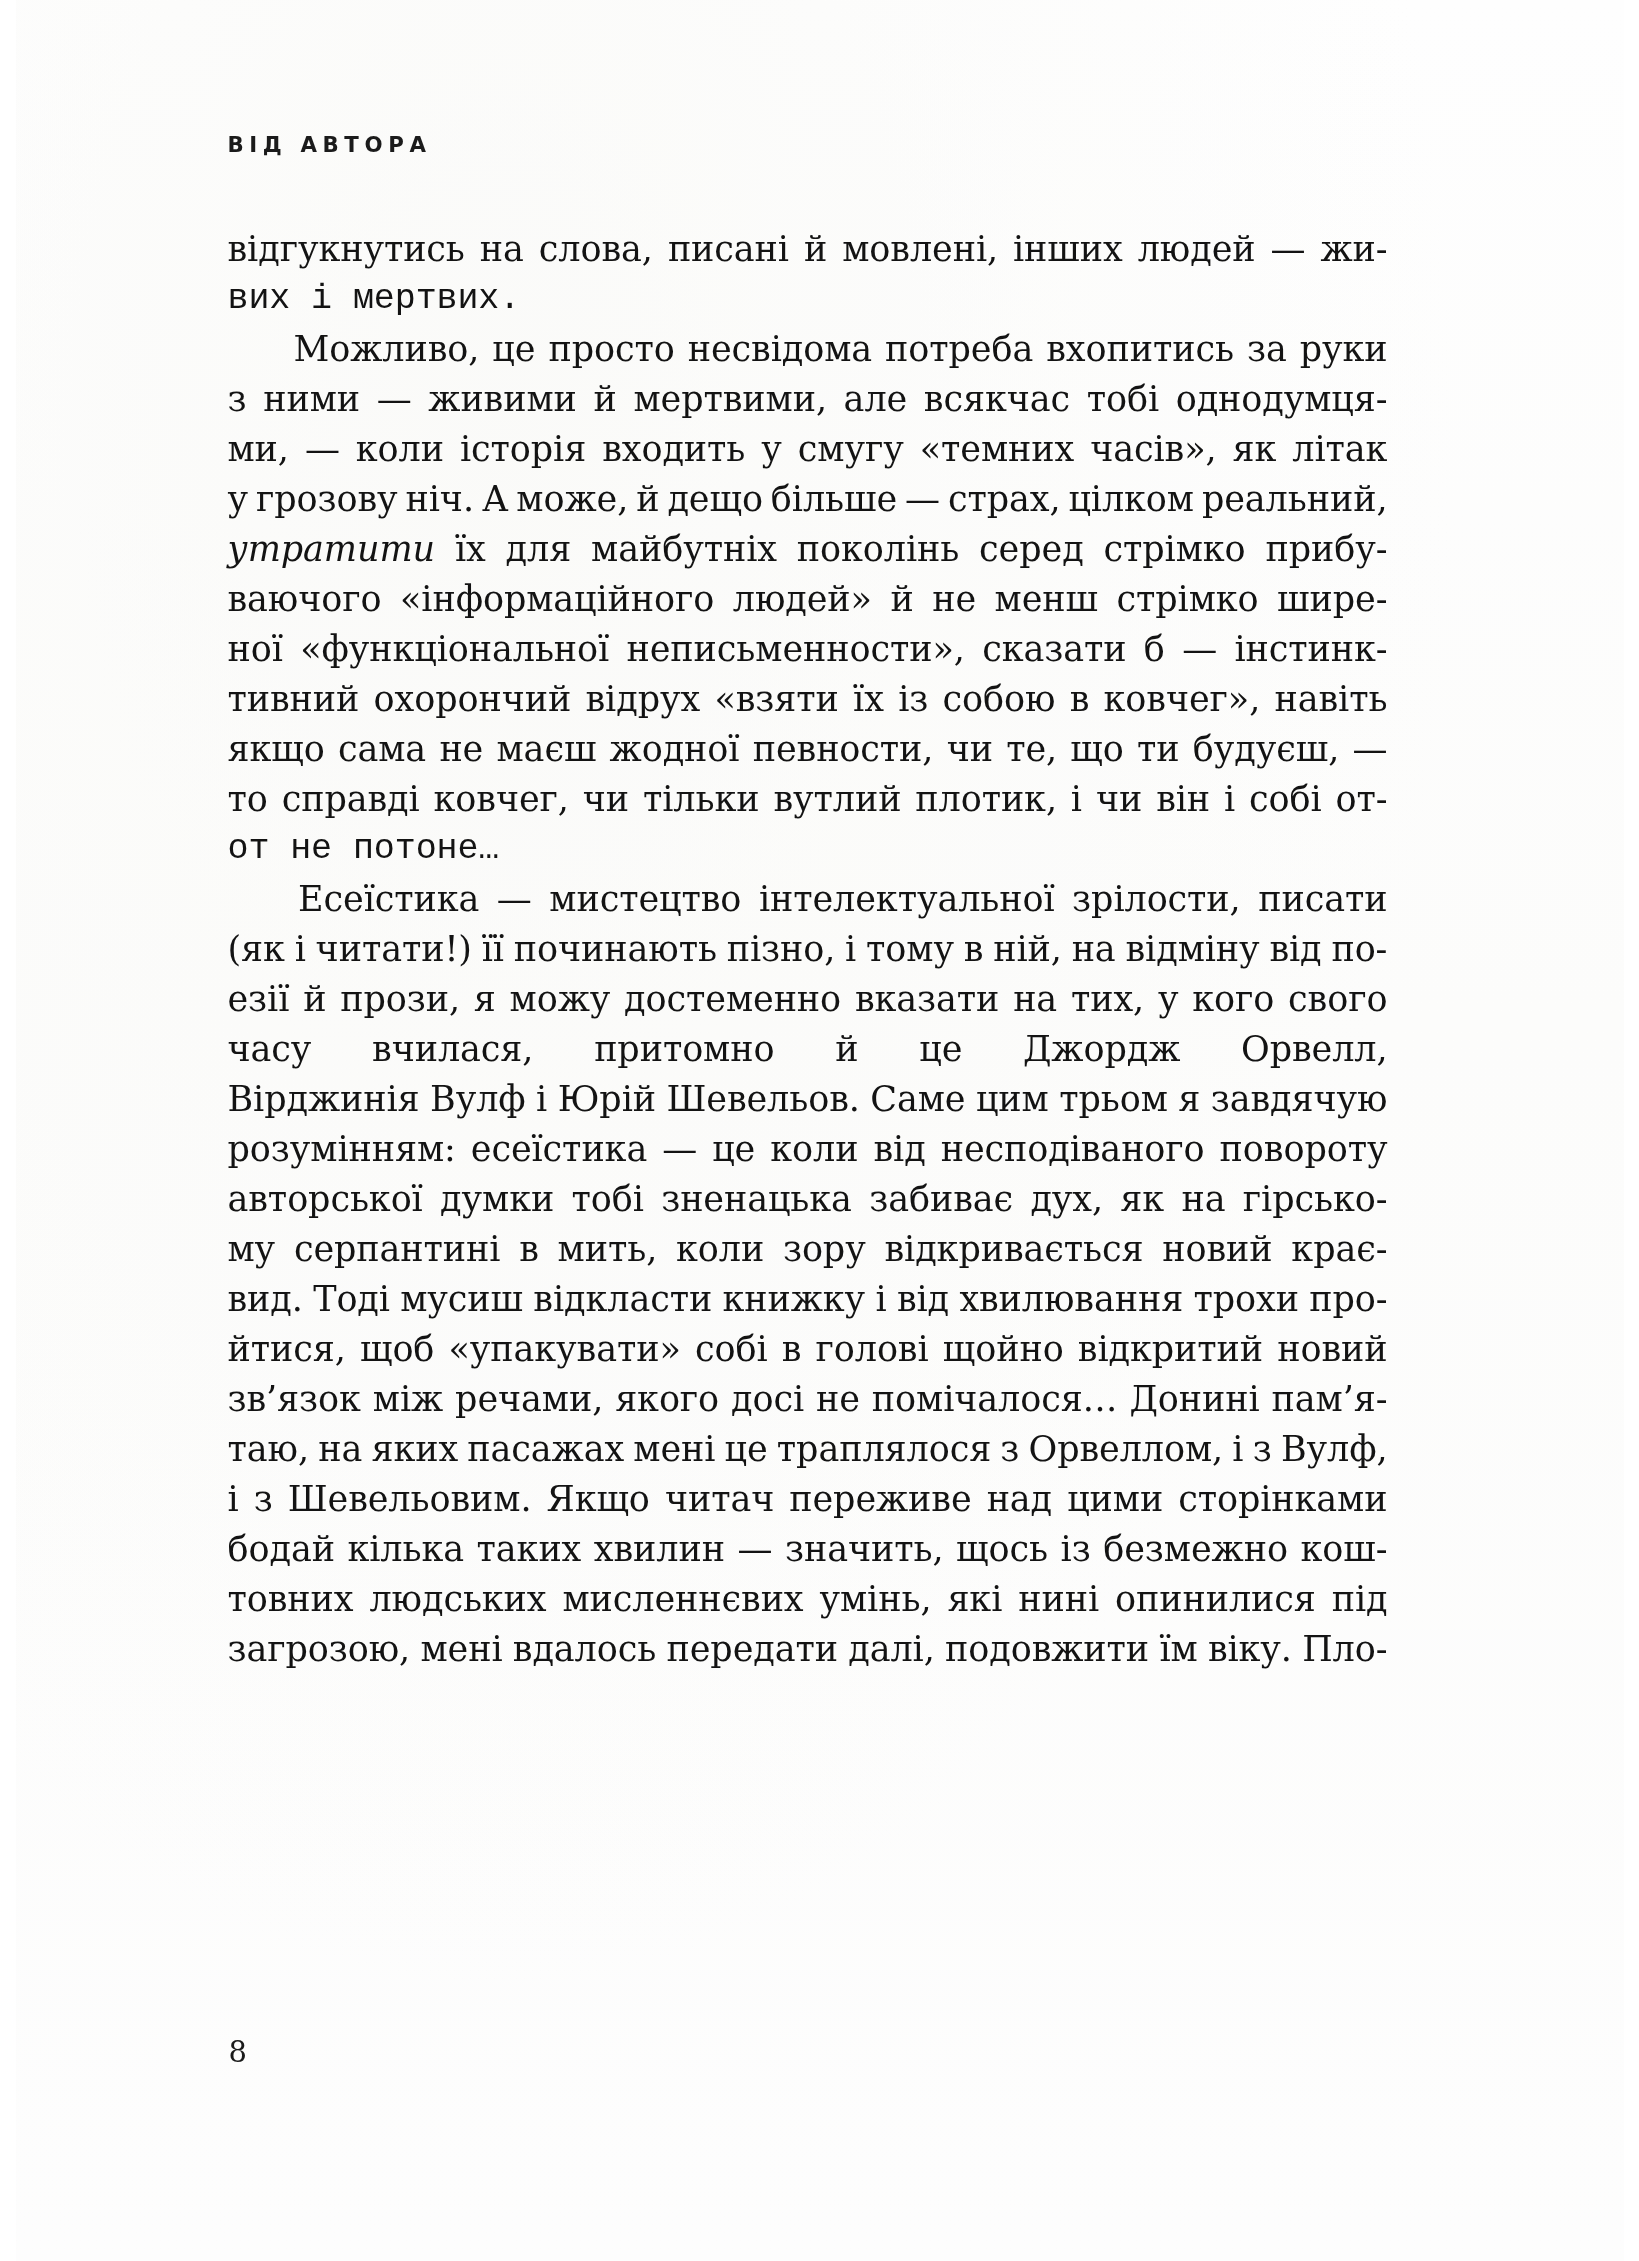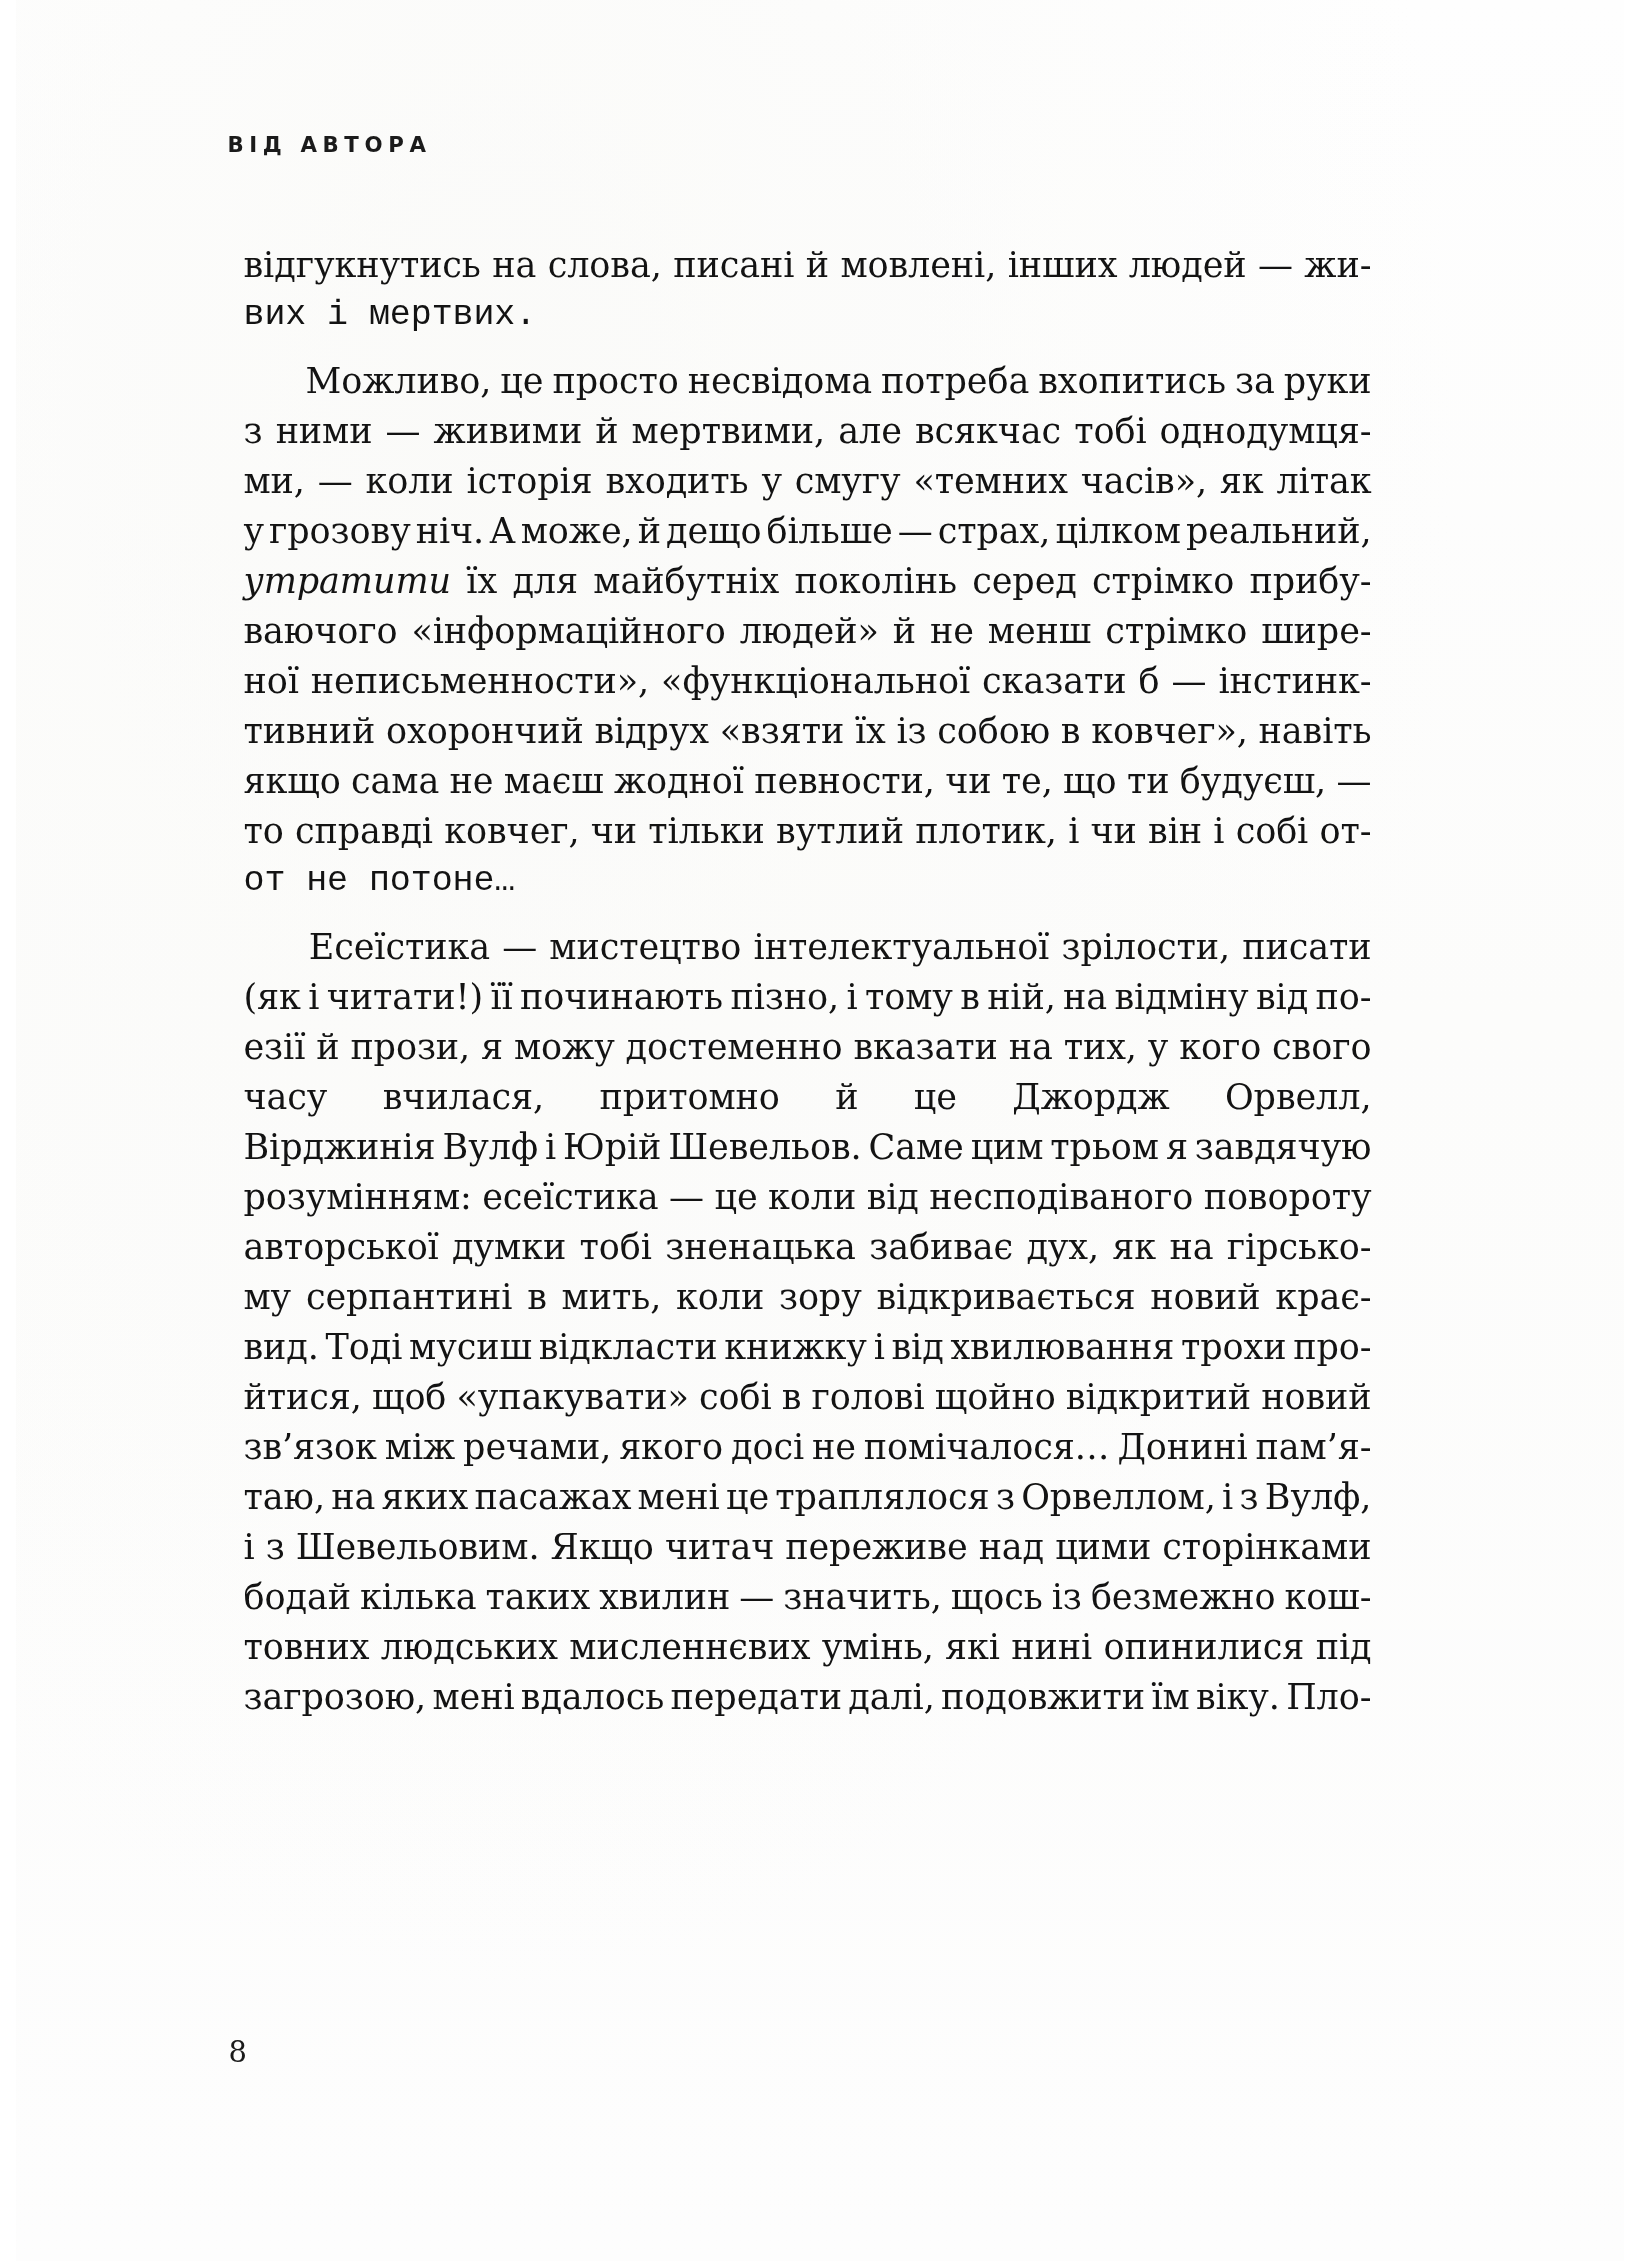--- a/index.html
+++ b/index.html
@@ -46,21 +46,21 @@
 
   
   .text-block {
     position: absolute;
     left: 212px;
     top: 224px;
     width: 1160px;
   }
 
   .para {
-    margin: 16px;
+    margin: 0;
     font-size: 35px;
     line-height: 50px;
     letter-spacing: -0.1px;
     color: #131313;
     font-weight: 400;
     text-align: left;
     white-space: nowrap;
     font-stretch: normal;
   }
 
@@ -191,22 +191,22 @@
           <span>«інформаційного</span>
           <span>людей»</span>
           <span>й</span>
           <span>не</span>
           <span>менш</span>
           <span>стрімко</span>
           <span>шире-</span>
         </span>
       <span class="line j">
           <span>ної</span>
+          <span>«функціональної</span>
           <span>неписьменности»,</span>
-          <span>«функціональної</span>
           <span>сказати</span>
           <span>б</span>
           <span>—</span>
           <span>інстинк-</span>
         </span>
       <span class="line j">
           <span>тивний</span>
           <span>охорончий</span>
           <span>відрух</span>
           <span>«взяти</span>

